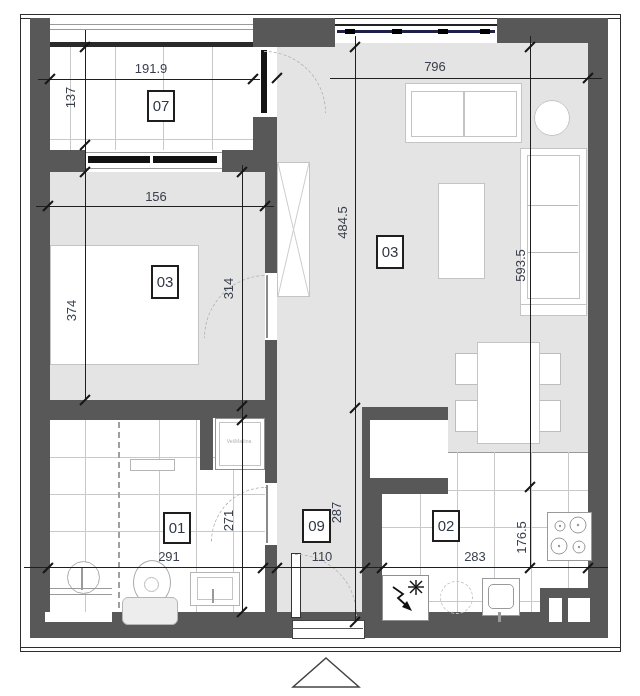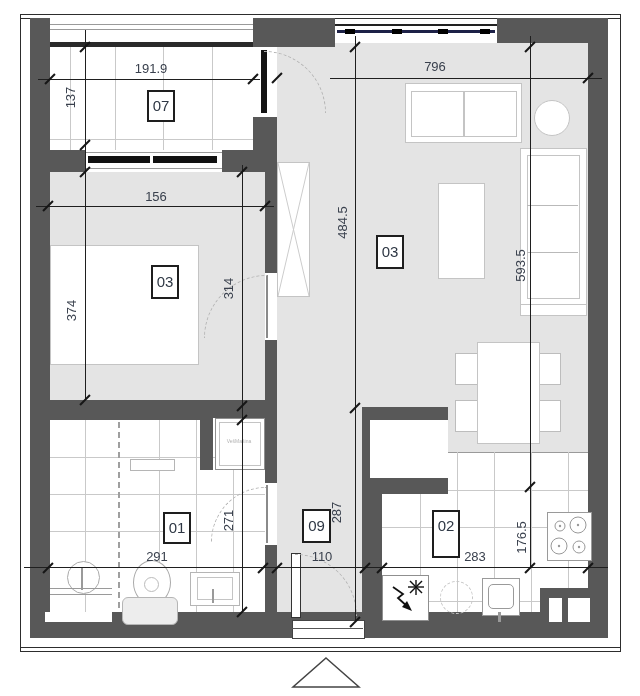--- a/index.html
+++ b/index.html
@@ -228,31 +228,31 @@
   <div class="tick" style="left:523px;top:567px;"></div>
 
   <div class="dimt" style="left:121px;top:61px;width:60px;">191.9</div>
   <div class="dimt dimv" style="left:48px;top:90px;width:44px;">137</div>
   <div class="dimt" style="left:405px;top:59px;width:60px;">796</div>
   <div class="dimt" style="left:126px;top:189px;width:60px;">156</div>
   <div class="dimt dimv" style="left:49px;top:303px;width:44px;">374</div>
   <div class="dimt dimv" style="left:206px;top:281px;width:44px;">314</div>
   <div class="dimt dimv" style="left:314px;top:215px;width:56px;">484.5</div>
   <div class="dimt dimv" style="left:492px;top:258px;width:56px;">593.5</div>
-  <div class="dimt" style="left:127px;top:549px;width:60px;">291</div>
+  <div class="dimt" style="left:139px;top:549px;width:60px;">291</div>
   <div class="dimt dimv" style="left:206px;top:513px;width:44px;">271</div>
   <div class="dimt" style="left:292px;top:549px;width:60px;">110</div>
   <div class="dimt dimv" style="left:314px;top:505px;width:44px;">287</div>
   <div class="dimt" style="left:445px;top:549px;width:60px;">283</div>
   <div class="dimt dimv" style="left:493px;top:530px;width:56px;">176.5</div>
 
   <div class="roomlabel" style="left:147px;top:90px;width:28px;height:32px;line-height:28px;">07</div>
   <div class="roomlabel" style="left:151px;top:265px;width:28px;height:34px;line-height:30px;">03</div>
   <div class="roomlabel" style="left:376px;top:235px;width:28px;height:34px;line-height:30px;">03</div>
   <div class="roomlabel" style="left:163px;top:512px;width:28px;height:32px;line-height:28px;">01</div>
   <div class="roomlabel" style="left:302px;top:509px;width:29px;height:34px;line-height:30px;">09</div>
-  <div class="roomlabel" style="left:432px;top:510px;width:28px;height:48px;line-height:28px;">02</div>
+  <div class="roomlabel" style="left:432px;top:510px;width:28px;height:32px;line-height:28px;">02</div>
 
   <svg class="abs" style="left:290px;top:655px;" width="72" height="36">
     <polygon points="36,3 69,32 3,32" fill="#ffffff" stroke="#444" stroke-width="1.5"></polygon>
   </svg>
 
 </div>
 
 </body></html>

